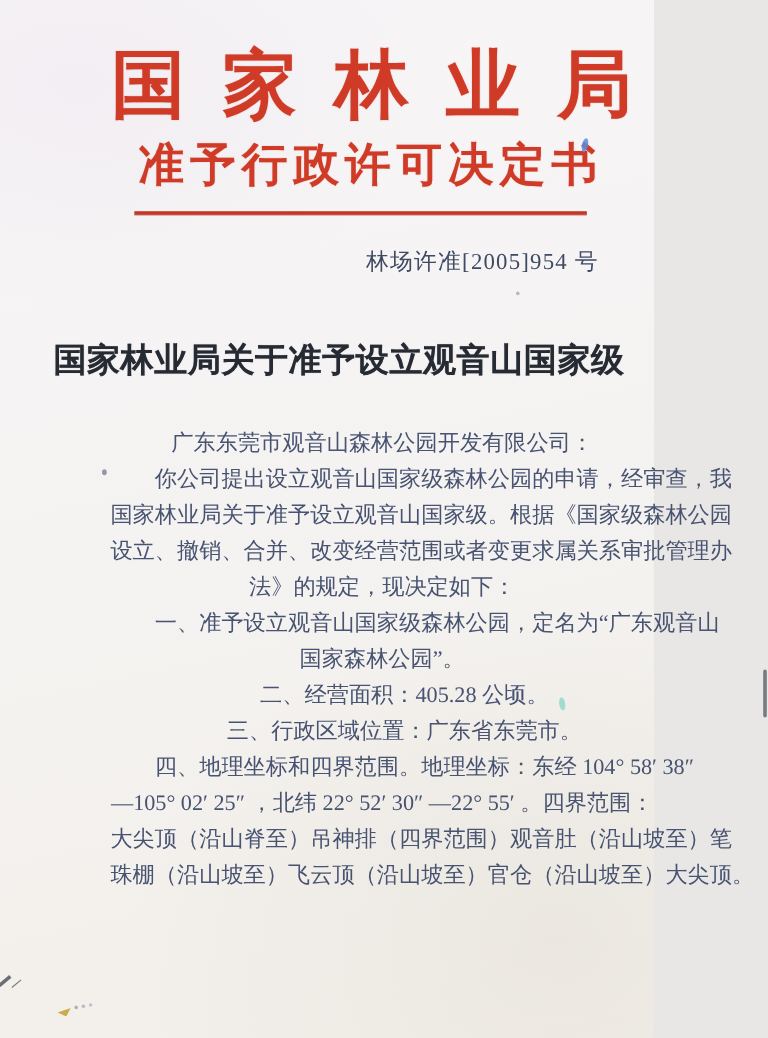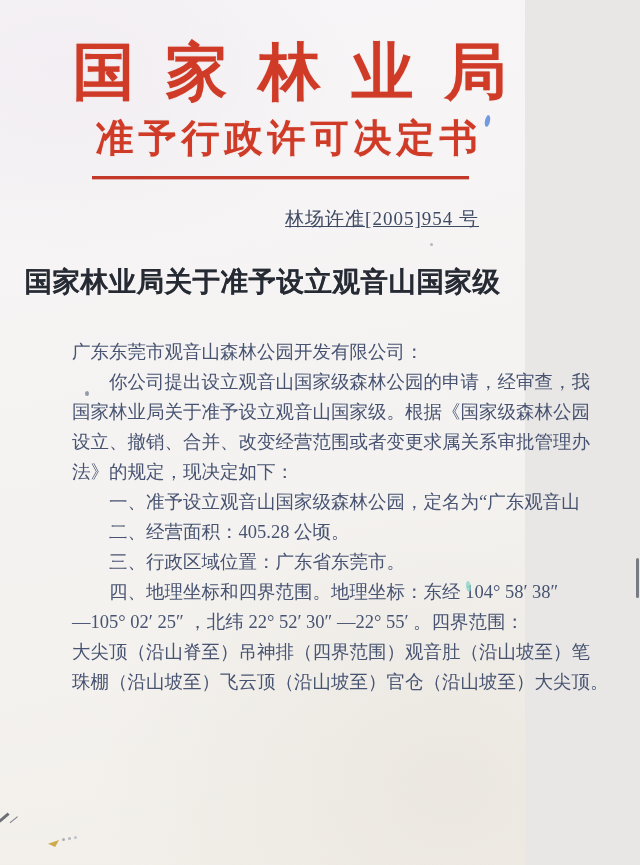--- a/index.html
+++ b/index.html
@@ -9,20 +9,21 @@
     background: #e9e7e5;
   }
   .page {
     position: relative;
     width: 525px; height: 865px;
     background:
       radial-gradient(ellipse 420px 260px at 12% 8%, rgba(238,232,240,.55), rgba(238,232,240,0) 70%),
       radial-gradient(ellipse 500px 400px at 85% 90%, rgba(226,221,212,.45), rgba(226,221,212,0) 70%),
       linear-gradient(168deg, #f7f5f7 0%, #f5f3f2 45%, #f2efe9 100%);
     font-family: "Liberation Serif", "DejaVu Serif", serif;
+    padding-left: 20px;
   }
 
   
   .letterhead { padding-top: 36px; text-align: center; color: #cc3a26; }
   .agency {
     transform: translateX(27px);
     font-family: "Liberation Sans", "DejaVu Sans", sans-serif;
     font-weight: 700;
     font-size: 62px;
     line-height: 72px;
@@ -50,43 +51,43 @@
 
   
   .doc-number {
     margin-top: 28px;
     padding-right: 46px;
     text-align: right;
     font-size: 19px;
     line-height: 24px;
     color: #3f4a63;
     letter-spacing: 1px;
-    text-decoration: underline;
   }
 
   
   .doc-title {
-    margin-top: 30px;
+    margin-top: 48px;
     text-align: center;
     font-weight: 700;
     font-size: 27.5px;
     line-height: 42px;
     letter-spacing: .5px;
     color: #262a33;
     text-shadow: 0 0 .6px rgba(38,42,51,.6);
   }
 
   
   .doc-body {
     margin-top: 34px;
     padding-left: 72px;
     font-size: 18.5px;
     line-height: 30px;
     color: #475371;
     white-space: nowrap;
+    text-align: center;
   }
   .doc-body .line { height: 30px; }
 
   
   .art { position: absolute; pointer-events: none; }
   .art-blue-dot {
     left: 485px; top: 115px; width: 5px; height: 12px;
     background: #5a8ade; border-radius: 50%;
     transform: rotate(12deg); opacity: .85;
   }
@@ -147,20 +148,21 @@
     <div>国家林业局关于准予设立观音山国家级</div>
   </div>
 
   <div class="doc-body">
     <div class="line">广东东莞市观音山森林公园开发有限公司：</div>
     <div class="line">　　你公司提出设立观音山国家级森林公园的申请，经审查，我</div>
     <div class="line">国家林业局关于准予设立观音山国家级。根据《国家级森林公园</div>
     <div class="line">设立、撤销、合并、改变经营范围或者变更求属关系审批管理办</div>
     <div class="line">法》的规定，现决定如下：</div>
     <div class="line">　　一、准予设立观音山国家级森林公园，定名为“广东观音山</div>
+    <div class="line">国家森林公园”。</div>
     <div class="line">　　二、经营面积：405.28 公顷。</div>
     <div class="line">　　三、行政区域位置：广东省东莞市。</div>
     <div class="line">　　四、地理坐标和四界范围。地理坐标：东经 104° 58′ 38″</div>
     <div class="line">—105° 02′ 25″ ，北纬 22° 52′ 30″ —22° 55′ 。四界范围：</div>
     <div class="line">大尖顶（沿山脊至）吊神排（四界范围）观音肚（沿山坡至）笔</div>
     <div class="line">珠棚（沿山坡至）飞云顶（沿山坡至）官仓（沿山坡至）大尖顶。</div>
   </div>
 
   <div class="art art-blue-dot"></div>
   <div class="art art-teal-speck"></div>

